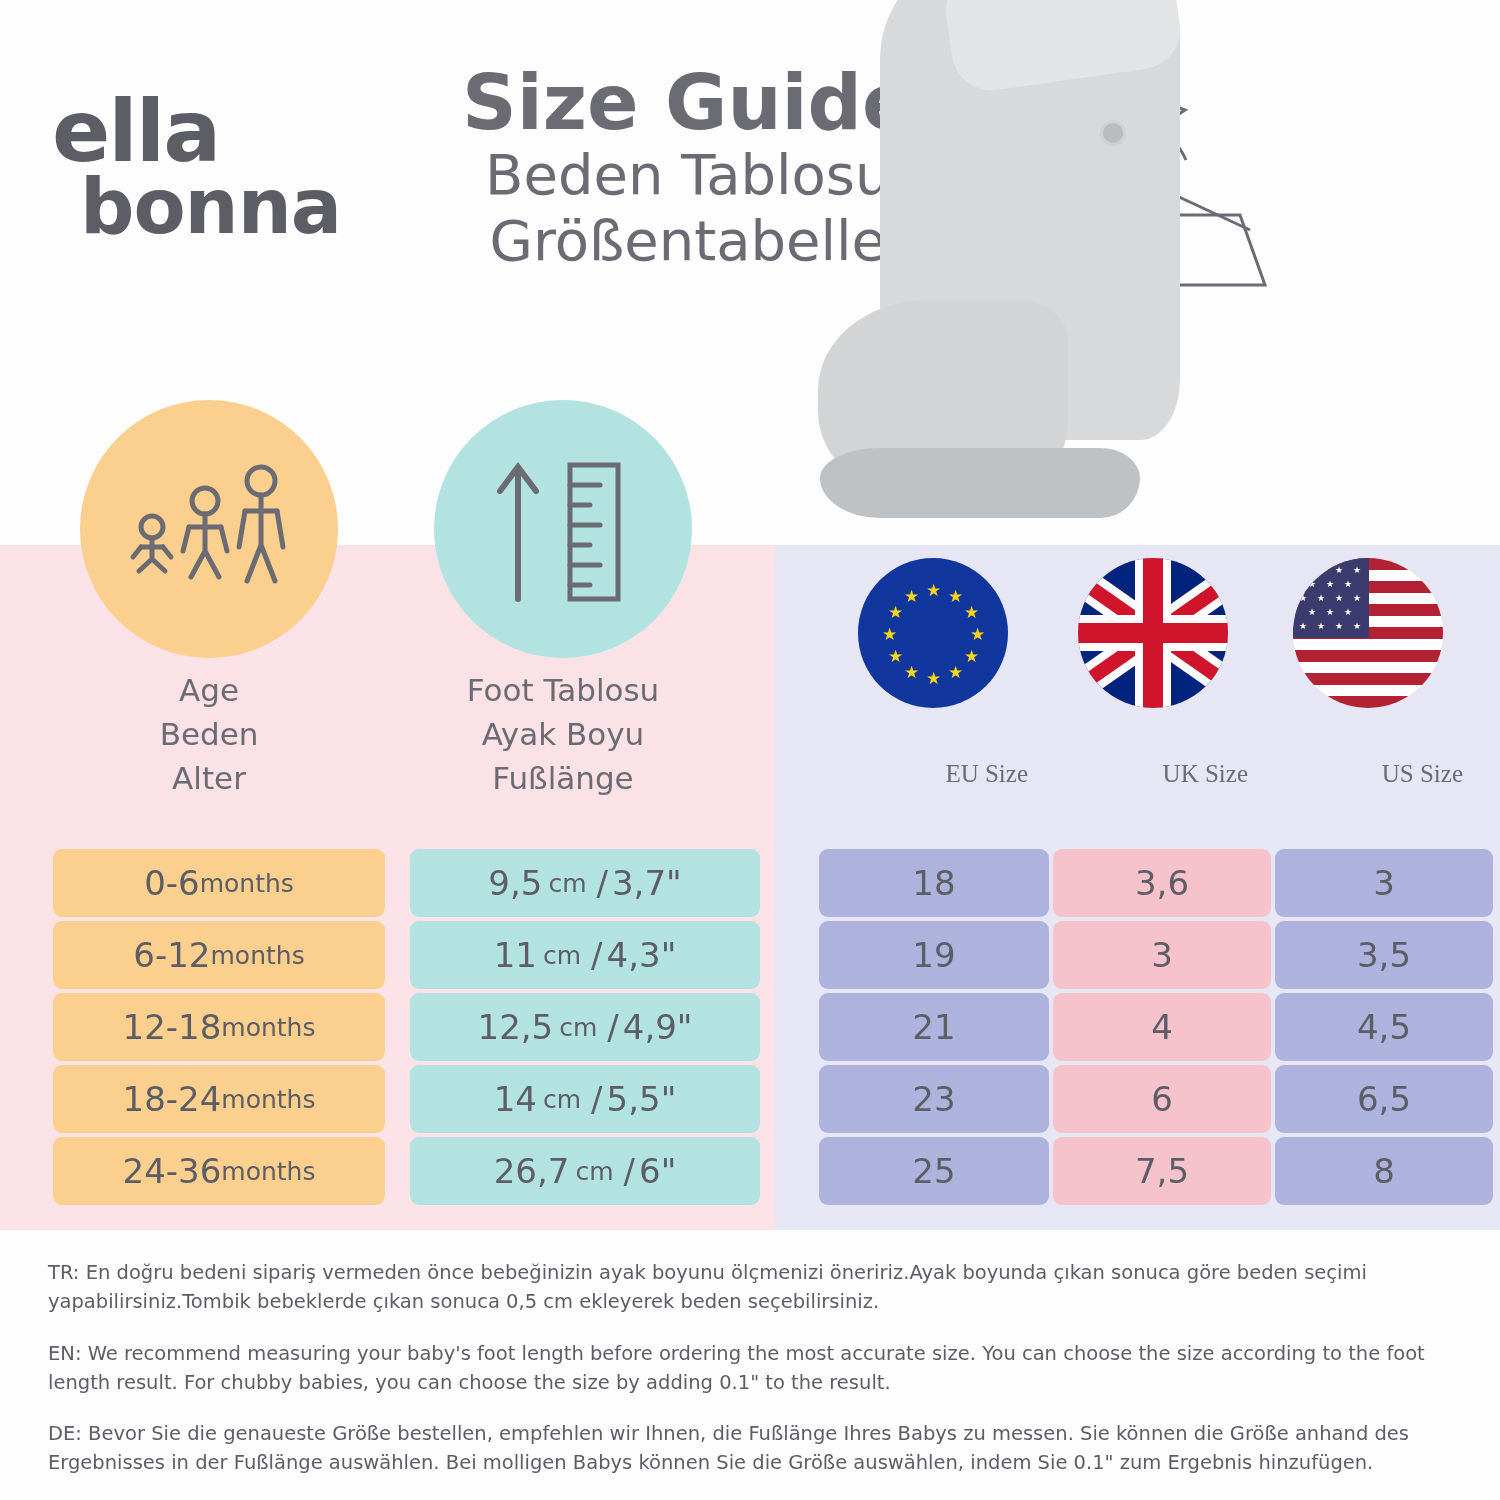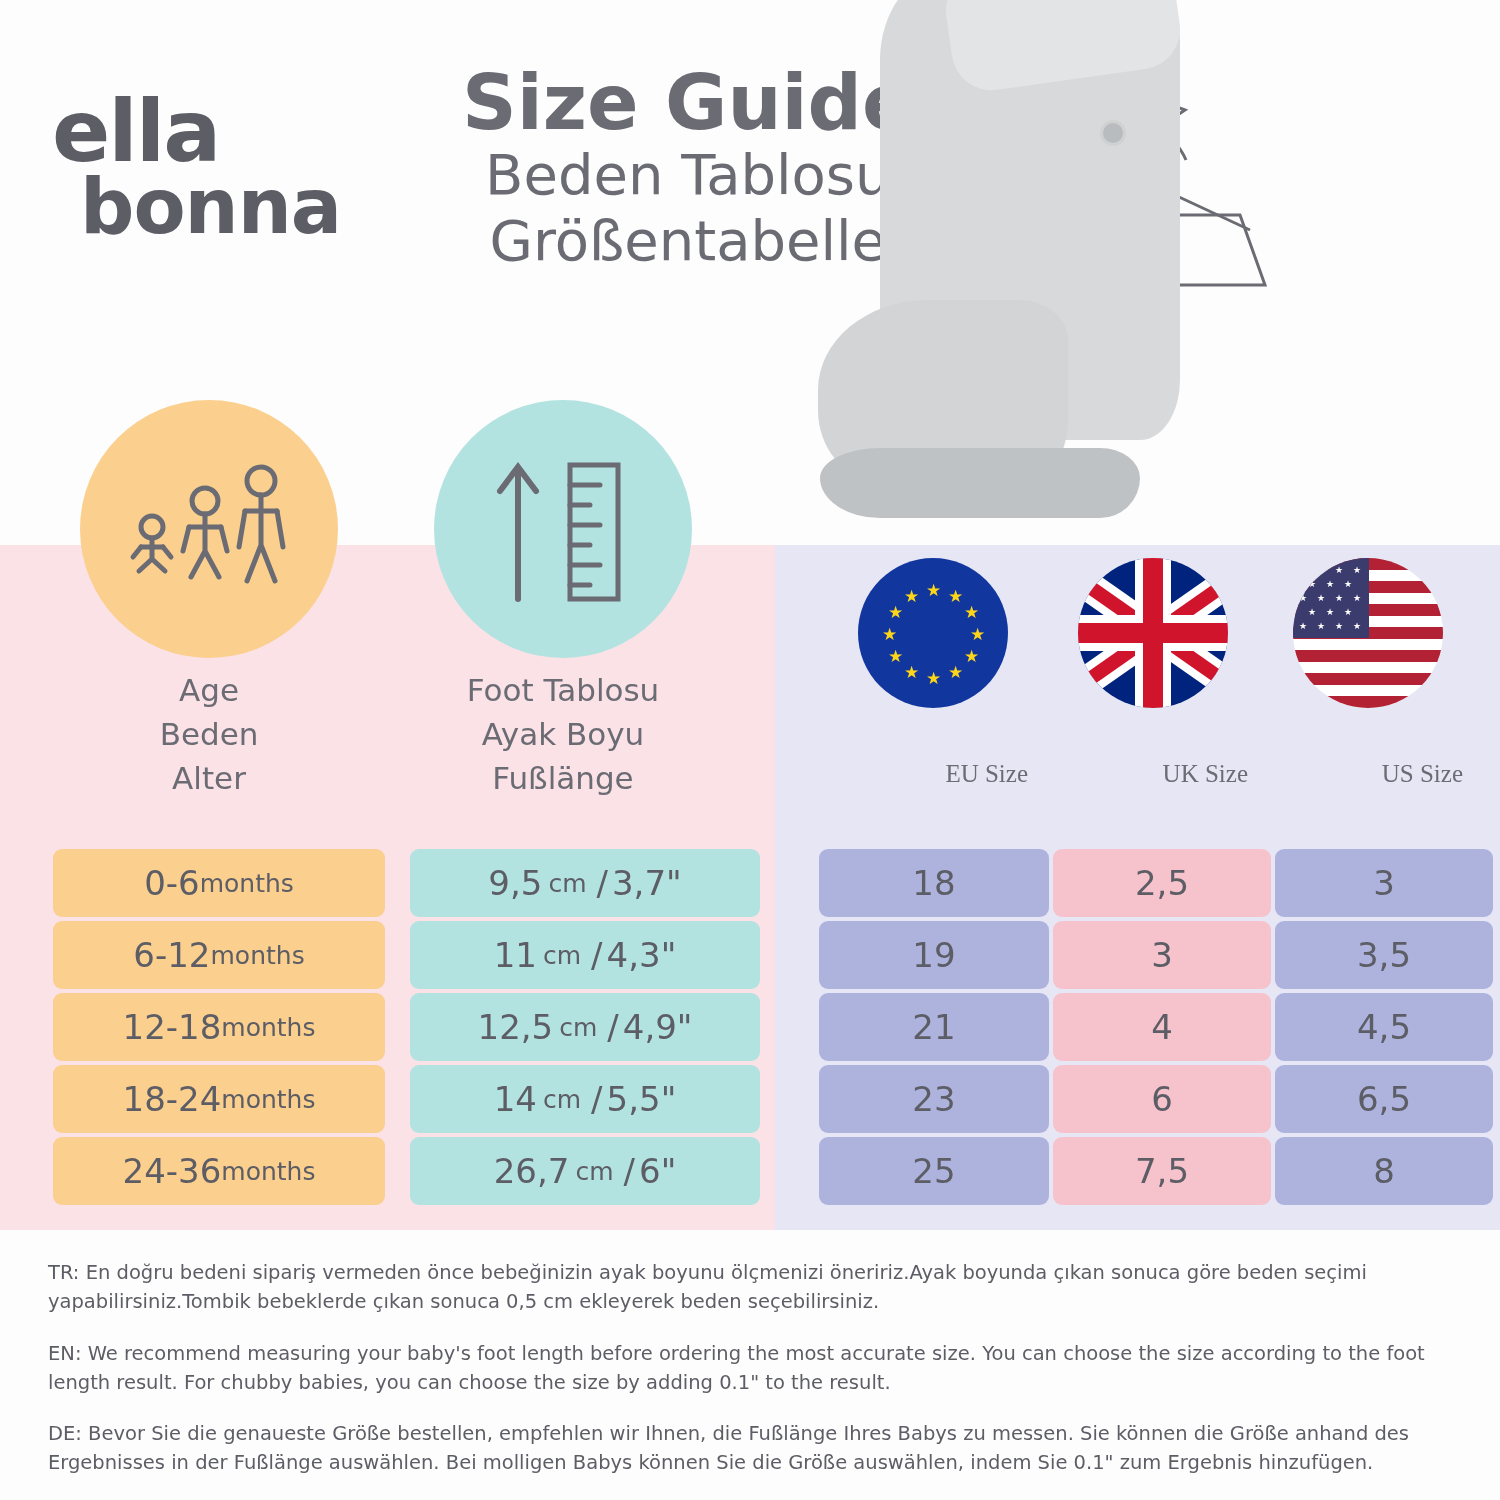--- a/index.html
+++ b/index.html
@@ -514,21 +514,21 @@
         <span class="mo">months</span>
       </div>
       <div class="cell cell-foot">
         <span>9,5</span>
         <span class="unit">cm</span>
         <span class="slash">/</span>
         <span>3,7"</span>
       </div>
       <div class="spacer-mid"></div>
       <div class="cell cell-eu">18</div>
-      <div class="cell cell-uk">2,5</div>
+      <div class="cell cell-uk">3,6</div>
       <div class="cell cell-us">3</div>
     </div>
 
     <div class="row">
       <div class="cell cell-age">
         <span>6-12</span>
         <span class="mo">months</span>
       </div>
       <div class="cell cell-foot">
         <span>11</span>

